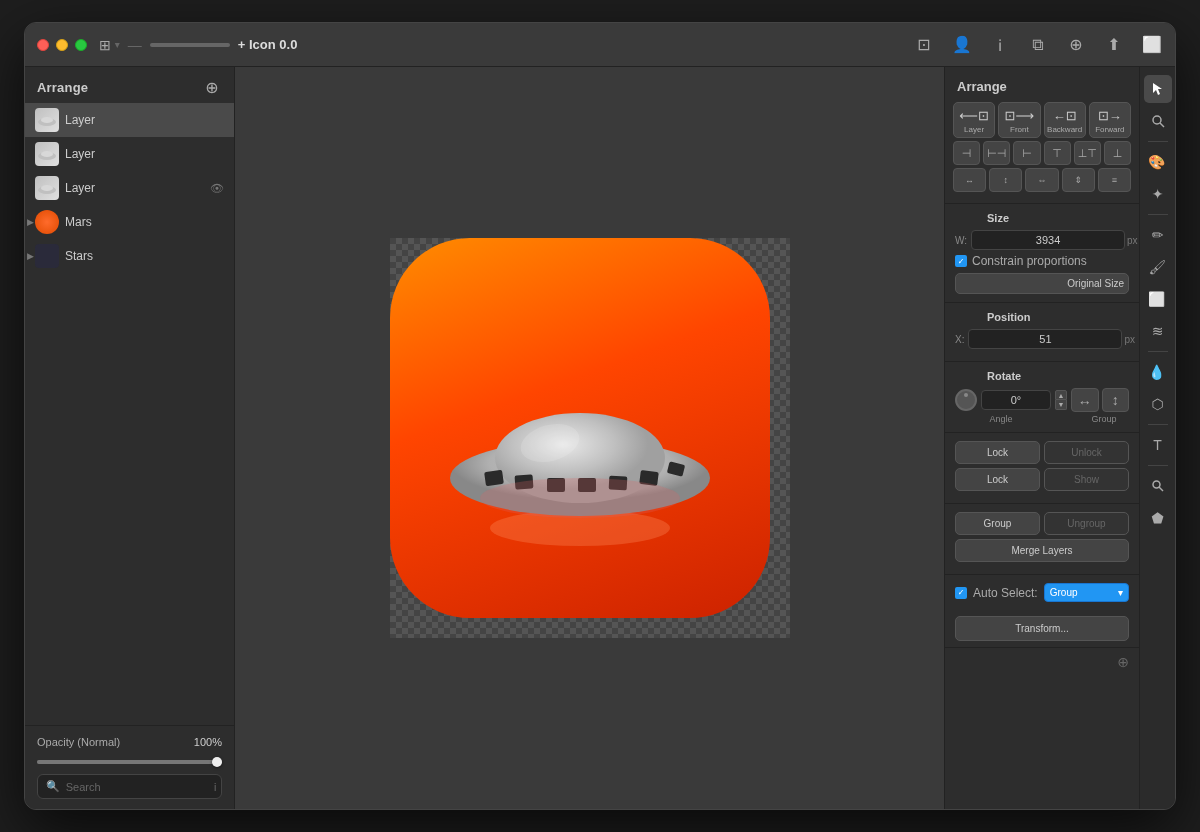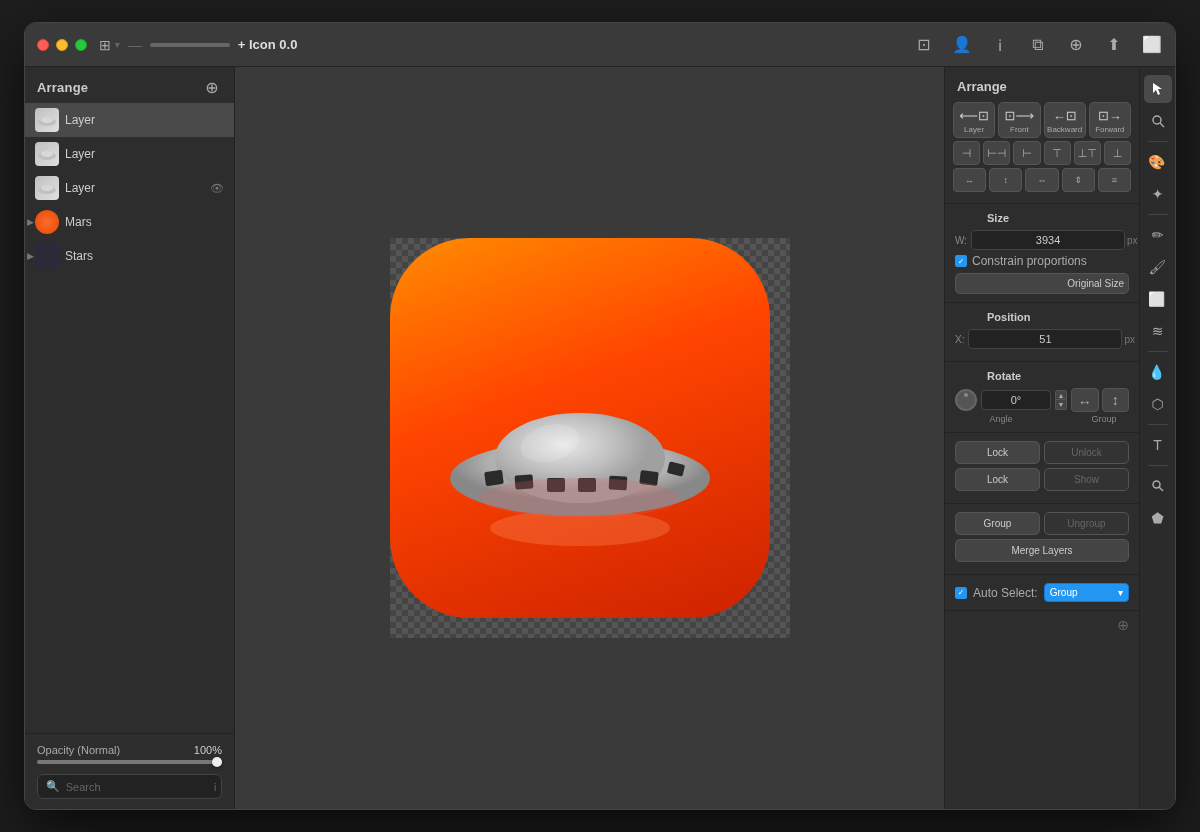--- a/index.html
+++ b/index.html
@@ -173,21 +173,21 @@
     }
     .sidebar-footer {
       margin-top: auto;
       padding: 10px 12px;
       border-top: 1px solid #222;
     }
     .opacity-row {
       display: flex;
       align-items: center;
       justify-content: space-between;
-      margin-bottom: 4px;
+      margin-bottom: 12px;
     }
     .opacity-label {
       font-size: 11px;
       color: #aaa;
     }
     .opacity-value {
       font-size: 11px;
       color: #ccc;
     }
     .opacity-slider-container {
@@ -829,20 +829,21 @@
         <div class="auto-select-row">
           <div class="checkbox-custom">✓</div>
           <span class="auto-select-label">Auto Select:</span>
           <div class="auto-select-dropdown">
             <span>Group</span>
             <span>▾</span>
           </div>
         </div>
       </div>
 
+      <button class="transform-btn">Transform...</button>
 
       <div class="panel-footer">
         <span class="footer-info-icon">⊕</span>
       </div>
     </div>
 
     <div class="right-toolbar">
       <div class="tool-btn active">
         <svg width="14" height="14" viewBox="0 0 14 14">
           <polygon points="2,1 2,11 5,8 7,13 9,12 7,7 11,7" fill="white"></polygon>

